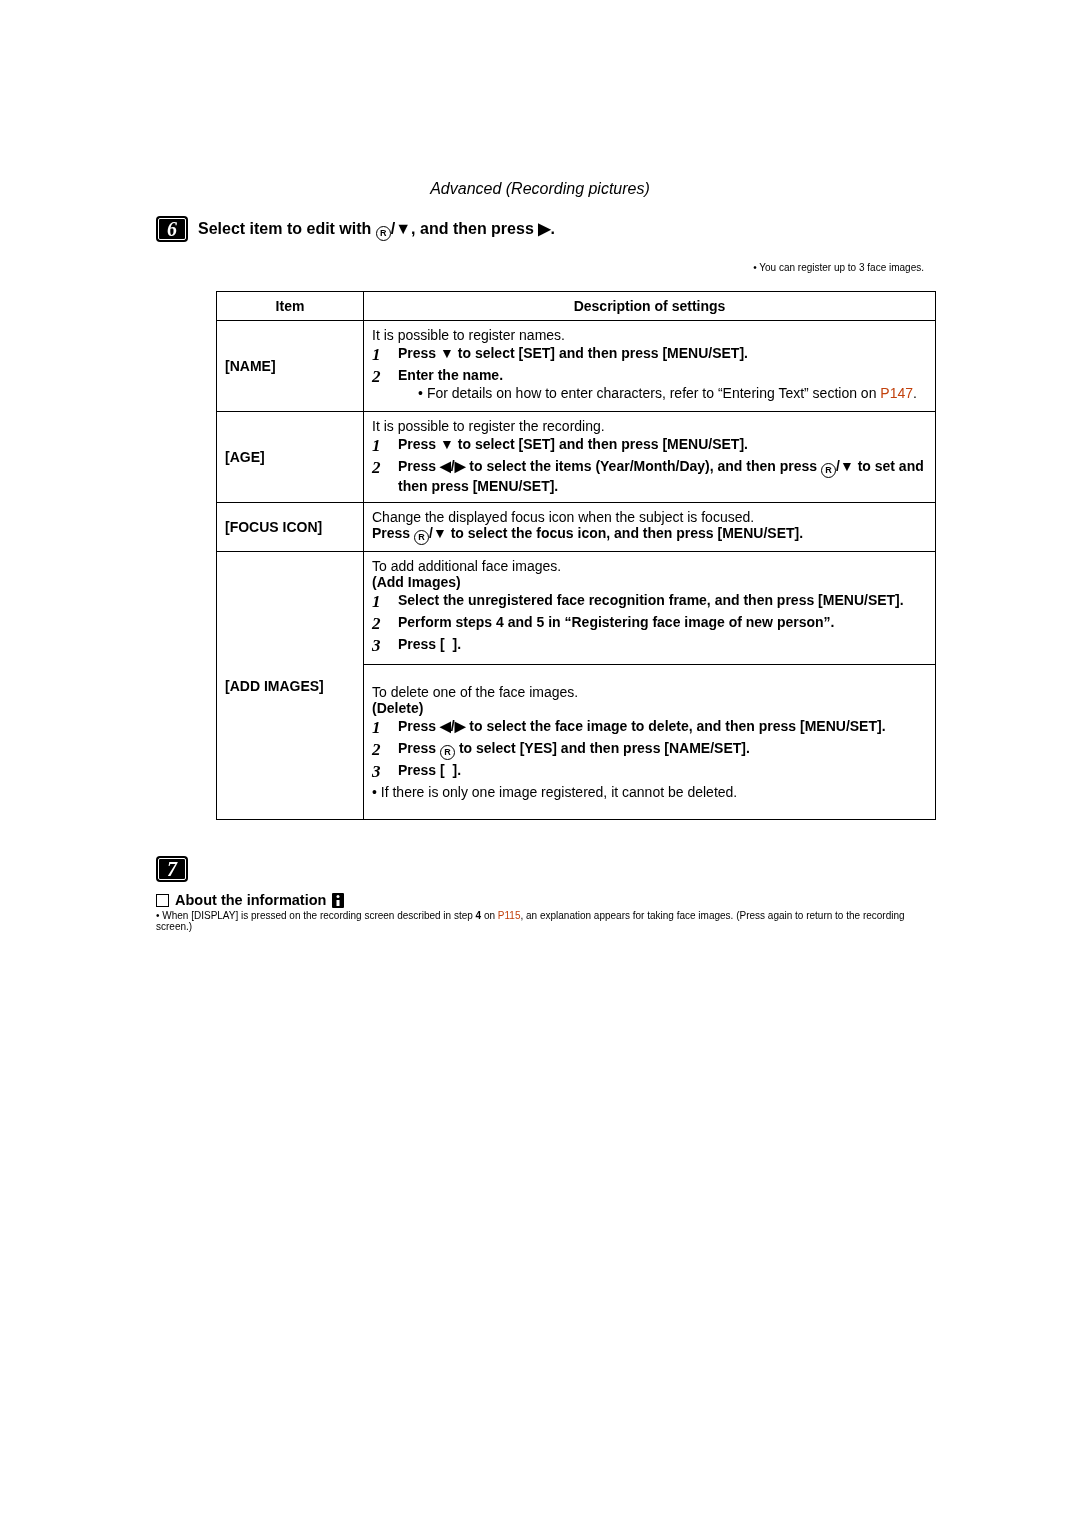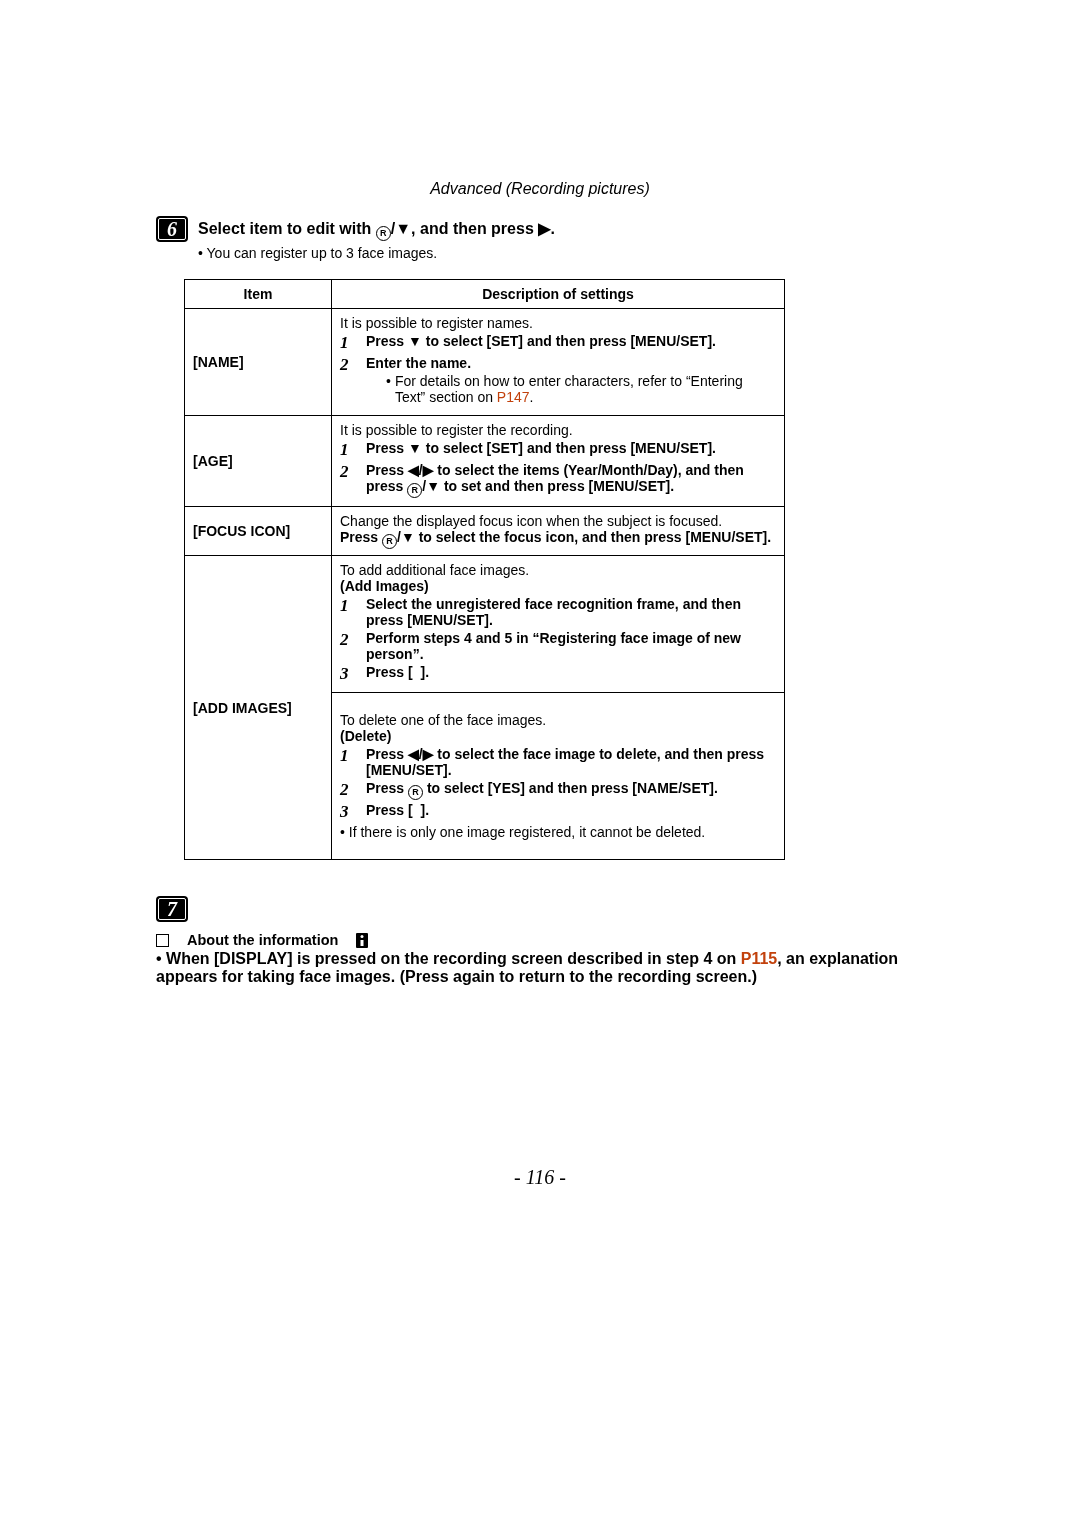--- a/index.html
+++ b/index.html
@@ -49,27 +49,28 @@
     inset:2px;
     border:1px solid #fff;
     border-radius:2px;
   }
   .step-title {
     font-weight: bold;
     font-size: 16px;
     padding-top: 3px;
   }
   .bullet-line {
-    margin: 3px 0 18px 42px;
-    font-size: 14px;
+    margin: 20px 0 18px 42px;
+    font-size: 10px;
+    text-align: right;
   }
   table.settings {
     border-collapse: collapse;
-    width: 601px;
-    margin-left: 28px;
+    width: 720px;
+    margin-left: 60px;
     font-size: 14px;
   }
   table.settings th, table.settings td {
     border: 1px solid #000;
     padding: 6px 8px;
     vertical-align: middle;
     text-align: left;
   }
   table.settings th {
     font-weight: bold;
@@ -102,21 +103,21 @@
   }
   .link { color: #c2410c; }
   .section-inner { padding: 19px 8px; border-top:1px solid #000;}
   .about-row {
     margin-top: 40px;
     margin-left: 0;
   }
   .about-head {
     display:flex;
     align-items:center;
-    gap:18px;
+    gap:6px;
     font-weight:bold;
     margin: 10px 0 2px 0;
   }
   .about-square {
     width:11px; height:11px; border:1.5px solid #000; display:inline-block;
   }
   .info-icon {
     display:inline-block;
     width:12px; height:15px;
     background:#000;
@@ -265,18 +266,17 @@
 
   <div class="step-row about-row" style="margin-top:36px">
     <div class="step-badge">7</div>
   </div>
 
   <div class="about-head">
     <span class="about-square"></span>
     <span>About the information</span>
     <span class="info-icon"></span>
   </div>
-  <div style="font-size:16px;font-weight:bold;">
+  <div style="font-size:10px;">
     • <span>When [DISPLAY] is pressed on the recording screen described in step </span><b>4</b><span> on </span><span class="link">P115</span><span>, an explanation appears for taking face images. (Press again to return to the recording screen.)</span>
   </div>
 
-  <div class="page-num">- 116 -</div>
 </div>
 
 </body></html>

